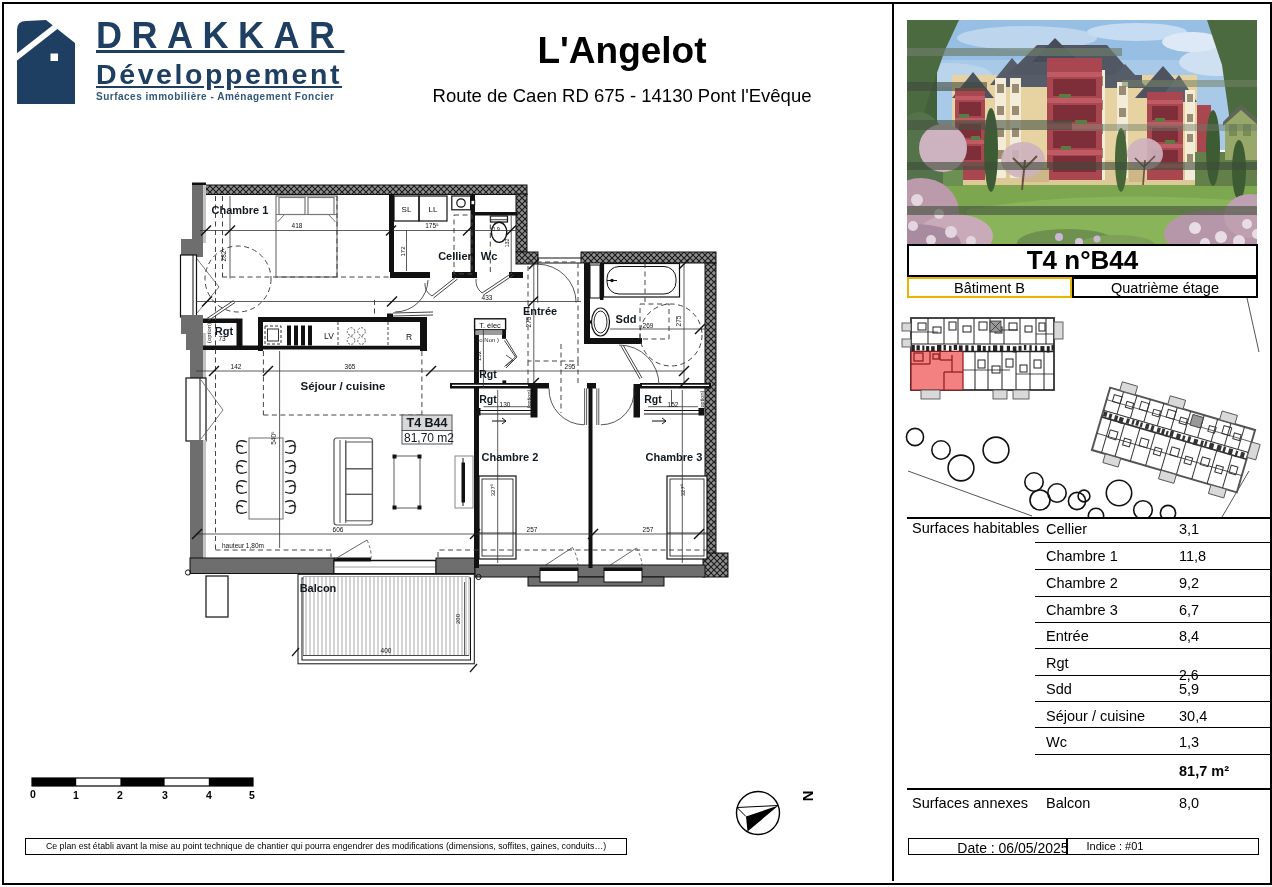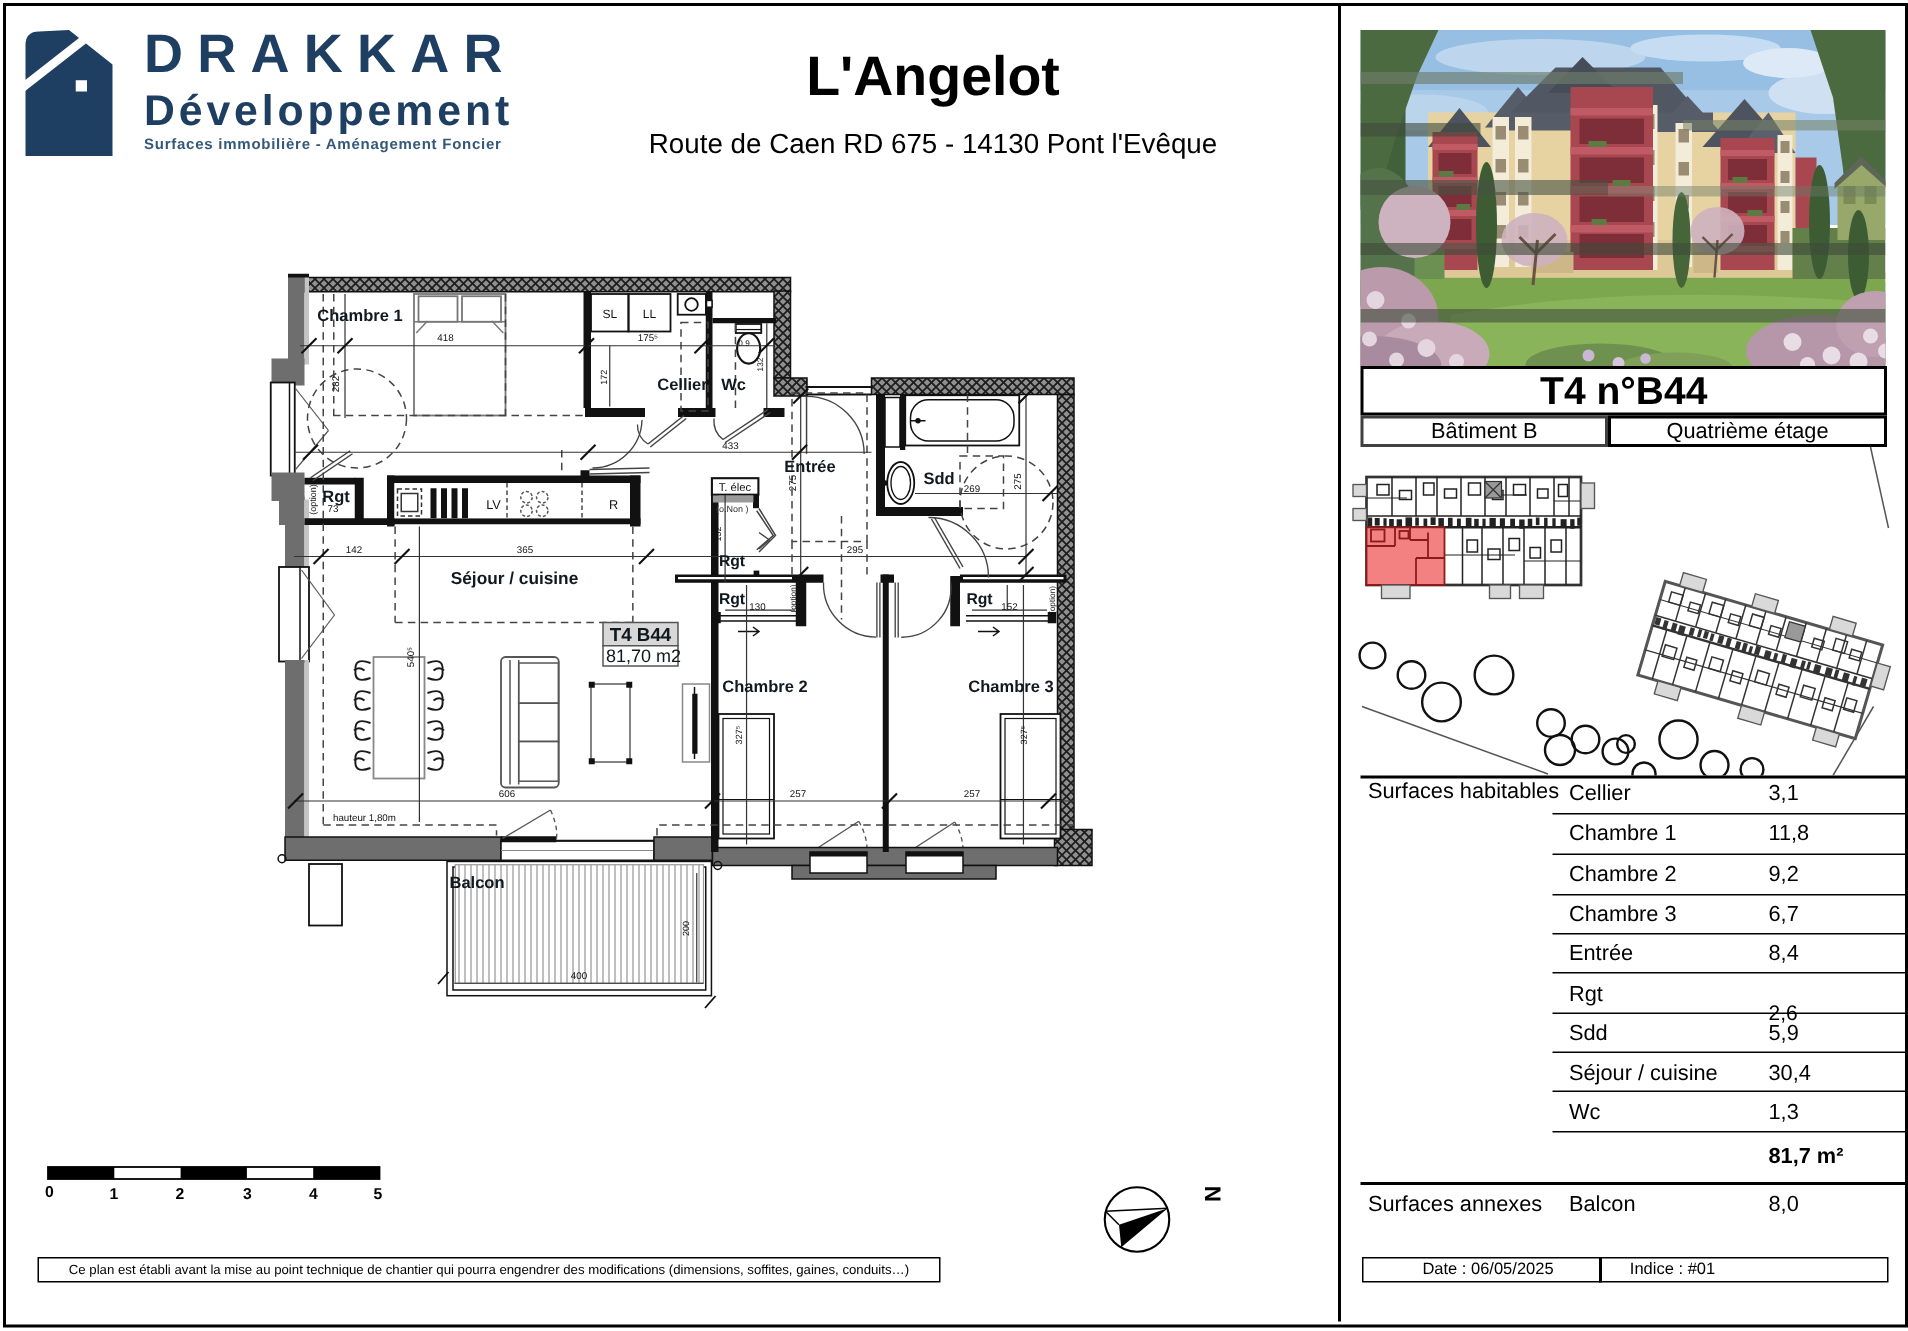--- a/index.html
+++ b/index.html
@@ -1,20 +1,20 @@
 <!DOCTYPE html>
 <html><head>
 <meta charset="utf-8">
 <style>
   html,body{margin:0;padding:0;background:#fff;}
   body{width:1272px;height:887px;position:relative;font-family:"Liberation Sans",sans-serif;overflow:hidden;}
   .abs{position:absolute;}
   #border{left:2px;top:2px;width:1266px;height:879px;border:2px solid #000;}
   #divider{left:892px;top:2px;width:2px;height:879px;background:#000;}
-  .navy{color:#1e3f62;}
+  .navy{color:#1e3f62;text-decoration:underline;}
 </style>
 </head>
 <body>
 <div class="abs" id="border"></div>
 <div class="abs" id="divider"></div>
 
 <svg class="abs" style="left:0;top:0" width="360" height="115" viewBox="0 0 360 115">
   <path d="M17,104 L17,30 Q17,21 26,21 L46,20 L75,43 L75,104 Z" fill="#1e3f62"></path>
   <g transform="rotate(-38 40 38)">
       <rect x="2" y="35.8" width="88" height="5.8" fill="#fff"></rect>
@@ -187,21 +187,21 @@
   <rect x="0" y="28" width="215" height="8" fill="#6d7c6a" opacity="0.65"></rect>
   <rect x="215" y="60" width="135" height="7" fill="#748265" opacity="0.55"></rect>
   <rect x="0" y="62" width="80" height="9" fill="#3f4a3c" opacity="0.6"></rect>
   <rect x="0" y="100" width="165" height="10" fill="#445142" opacity="0.6"></rect>
   <rect x="165" y="104" width="185" height="7" fill="#6a7a66" opacity="0.45"></rect>
   <rect x="0" y="142" width="350" height="8" fill="#3d4a3a" opacity="0.6"></rect>
   <rect x="0" y="186" width="350" height="9" fill="#414e3c" opacity="0.6"></rect>
 </svg>
 
 <div class="abs" style="left:907px;top:244px;width:347px;height:29px;border:2px solid #000;text-align:center;font-size:26px;font-weight:bold;line-height:29px;">T4 n°B44</div>
-<div class="abs" style="left:907px;top:277px;width:161px;height:17px;border:2px solid #404040;text-align:center;font-size:14.5px;line-height:18px;">Bâtiment B</div>
+<div class="abs" style="left:907px;top:277px;width:161px;height:17px;border:2px solid #eab308;text-align:center;font-size:14.5px;line-height:18px;">Bâtiment B</div>
 <div class="abs" style="left:1072px;top:277px;width:182px;height:17px;border:2px solid #000;text-align:center;font-size:14.5px;line-height:18px;">Quatrième étage</div>
 
 <div class="abs" style="left:907px;top:517px;width:363px;height:1.6px;background:#000;"></div>
 <div class="abs" style="left:912px;top:520px;font-size:14.5px;">Surfaces habitables</div>
 <div class="abs" style="left:907px;top:788px;width:363px;height:1.6px;background:#000;"></div>
 <div class="abs" style="left:912px;top:795px;font-size:14.5px;">Surfaces annexes</div>
 <div class="abs" style="left:1046px;top:795px;font-size:14.5px;">Balcon</div>
 <div class="abs" style="left:1179px;top:795px;font-size:14.5px;">8,0</div>
 <div class="abs" style="left:1046px;top:521px;font-size:14.5px;">Cellier</div>
 <div class="abs" style="left:1179px;top:521px;font-size:14.5px;">3,1</div>
@@ -227,21 +227,21 @@
 <div class="abs" style="left:1046px;top:708px;font-size:14.5px;">Séjour / cuisine</div>
 <div class="abs" style="left:1179px;top:708px;font-size:14.5px;">30,4</div>
 <div class="abs" style="left:1035px;top:727px;width:235px;height:1.4px;background:#000;"></div>
 <div class="abs" style="left:1046px;top:734px;font-size:14.5px;">Wc</div>
 <div class="abs" style="left:1179px;top:734px;font-size:14.5px;">1,3</div>
 <div class="abs" style="left:1035px;top:754px;width:235px;height:1.4px;background:#000;"></div>
 <div class="abs" style="left:1179px;top:763px;font-size:14.5px;font-weight:bold;">81,7 m²</div>
 
 <div class="abs" style="left:908px;top:838px;width:349px;height:15px;border:1.5px solid #000;"></div>
 <div class="abs" style="left:1066px;top:838px;width:1.5px;height:16.5px;background:#000;"></div>
-<div class="abs" style="left:908px;top:840px;width:168px;text-align:center;font-size:11px;">Date : 06/05/2025</div>
+<div class="abs" style="left:908px;top:840px;width:168px;text-align:center;font-size:14px;padding-left:21px;">Date : 06/05/2025</div>
 <div class="abs" style="left:1067px;top:840px;width:96px;text-align:center;font-size:11px;">Indice : #01</div>
 
 <div class="abs" style="left:25px;top:838px;width:600px;height:15px;border:1.5px solid #000;font-size:8.8px;line-height:15px;text-align:center;">Ce plan est établi avant la mise au point technique de chantier qui pourra engendrer des modifications (dimensions, soffites, gaines, conduits…)</div>
 
 <svg class="abs" style="left:0;top:0" width="1272" height="887" viewBox="0 0 1272 887" id="gfx">
   <defs>
     <pattern id="hatch" width="6" height="6" patternUnits="userSpaceOnUse">
       <rect width="6" height="6" fill="#8f8f8f"></rect>
       <path d="M0,6 L6,0 M-1,1 L1,-1 M5,7 L7,5" stroke="#1c1c1c" stroke-width="1.15"></path>
       <path d="M0,0 L6,6 M5,-1 L7,1 M-1,5 L1,7" stroke="#1c1c1c" stroke-width="1.15"></path>

